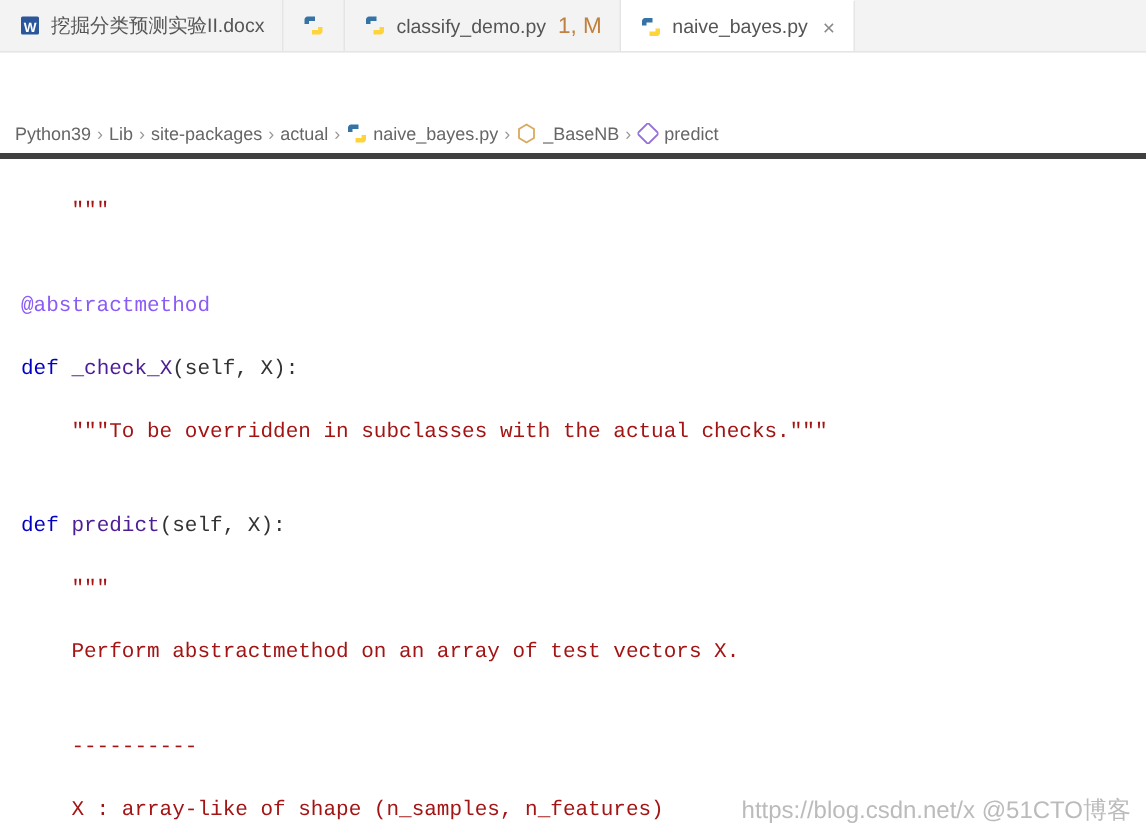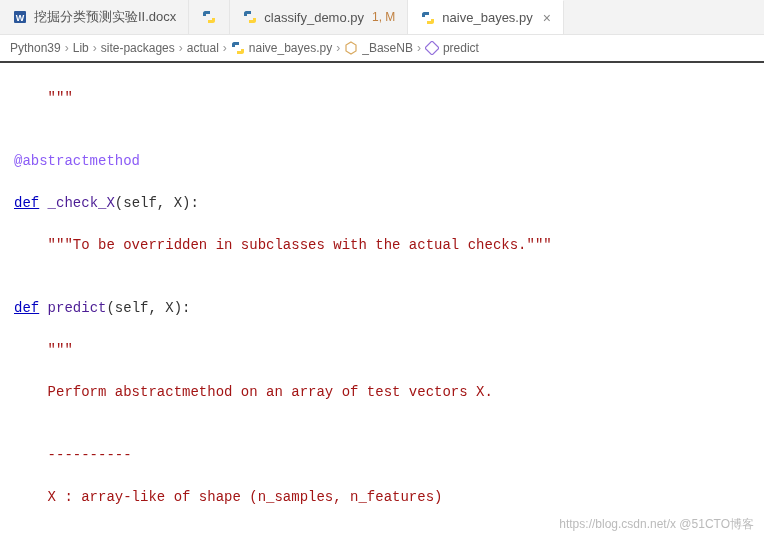--- a/index.html
+++ b/index.html
@@ -28,49 +28,50 @@
   cursor: pointer;
   gap: 6px;
   white-space: nowrap;
 }
 .tab.active {
   background: #fff;
   border-top: 1px solid #fff;
 }
 .tab .icon { width: 16px; height: 16px; display: inline-flex; align-items: center; justify-content: center; }
 .tab .close { color: #888; margin-left: 4px; font-size: 14px; }
-.tab .badge { color: #c08040; font-size: 12px; margin-left: 2px; }
+.tab .badge { color: #c08040; font-size: 15px; margin-left: 2px; }
 .breadcrumb {
   display: flex;
   align-items: center;
   padding: 6px 10px;
   color: #666;
   font-size: 12px;
   gap: 4px;
-  border-bottom: 2px solid #404040;
+  border-bottom: 4px solid #404040;
+  margin-top: 41px;
 }
 .breadcrumb .sep { color: #999; }
 .code {
   font-family: Consolas, "Courier New", monospace;
   font-size: 14px;
   line-height: 21px;
   padding: 4px 0 0 14px;
   white-space: pre;
   color: #333;
 }
-.kw { color: #0000c0; text-decoration: underline; }
+.kw { color: #0000c0; }
 .decor { color: #8b5cf6; }
 .fn { color: #4c1d95; }
 .str { color: #a31515; }
 .watermark {
   position: absolute;
-  bottom: 18px;
+  bottom: 0;
   right: 10px;
   color: #bbb;
-  font-size: 12px;
+  font-size: 16px;
 }
 svg { display: block; }
 </style>
 </head>
 <body>
 
 <div class="tabs">
   <div class="tab">
     <span class="icon">
       <svg width="16" height="16">

